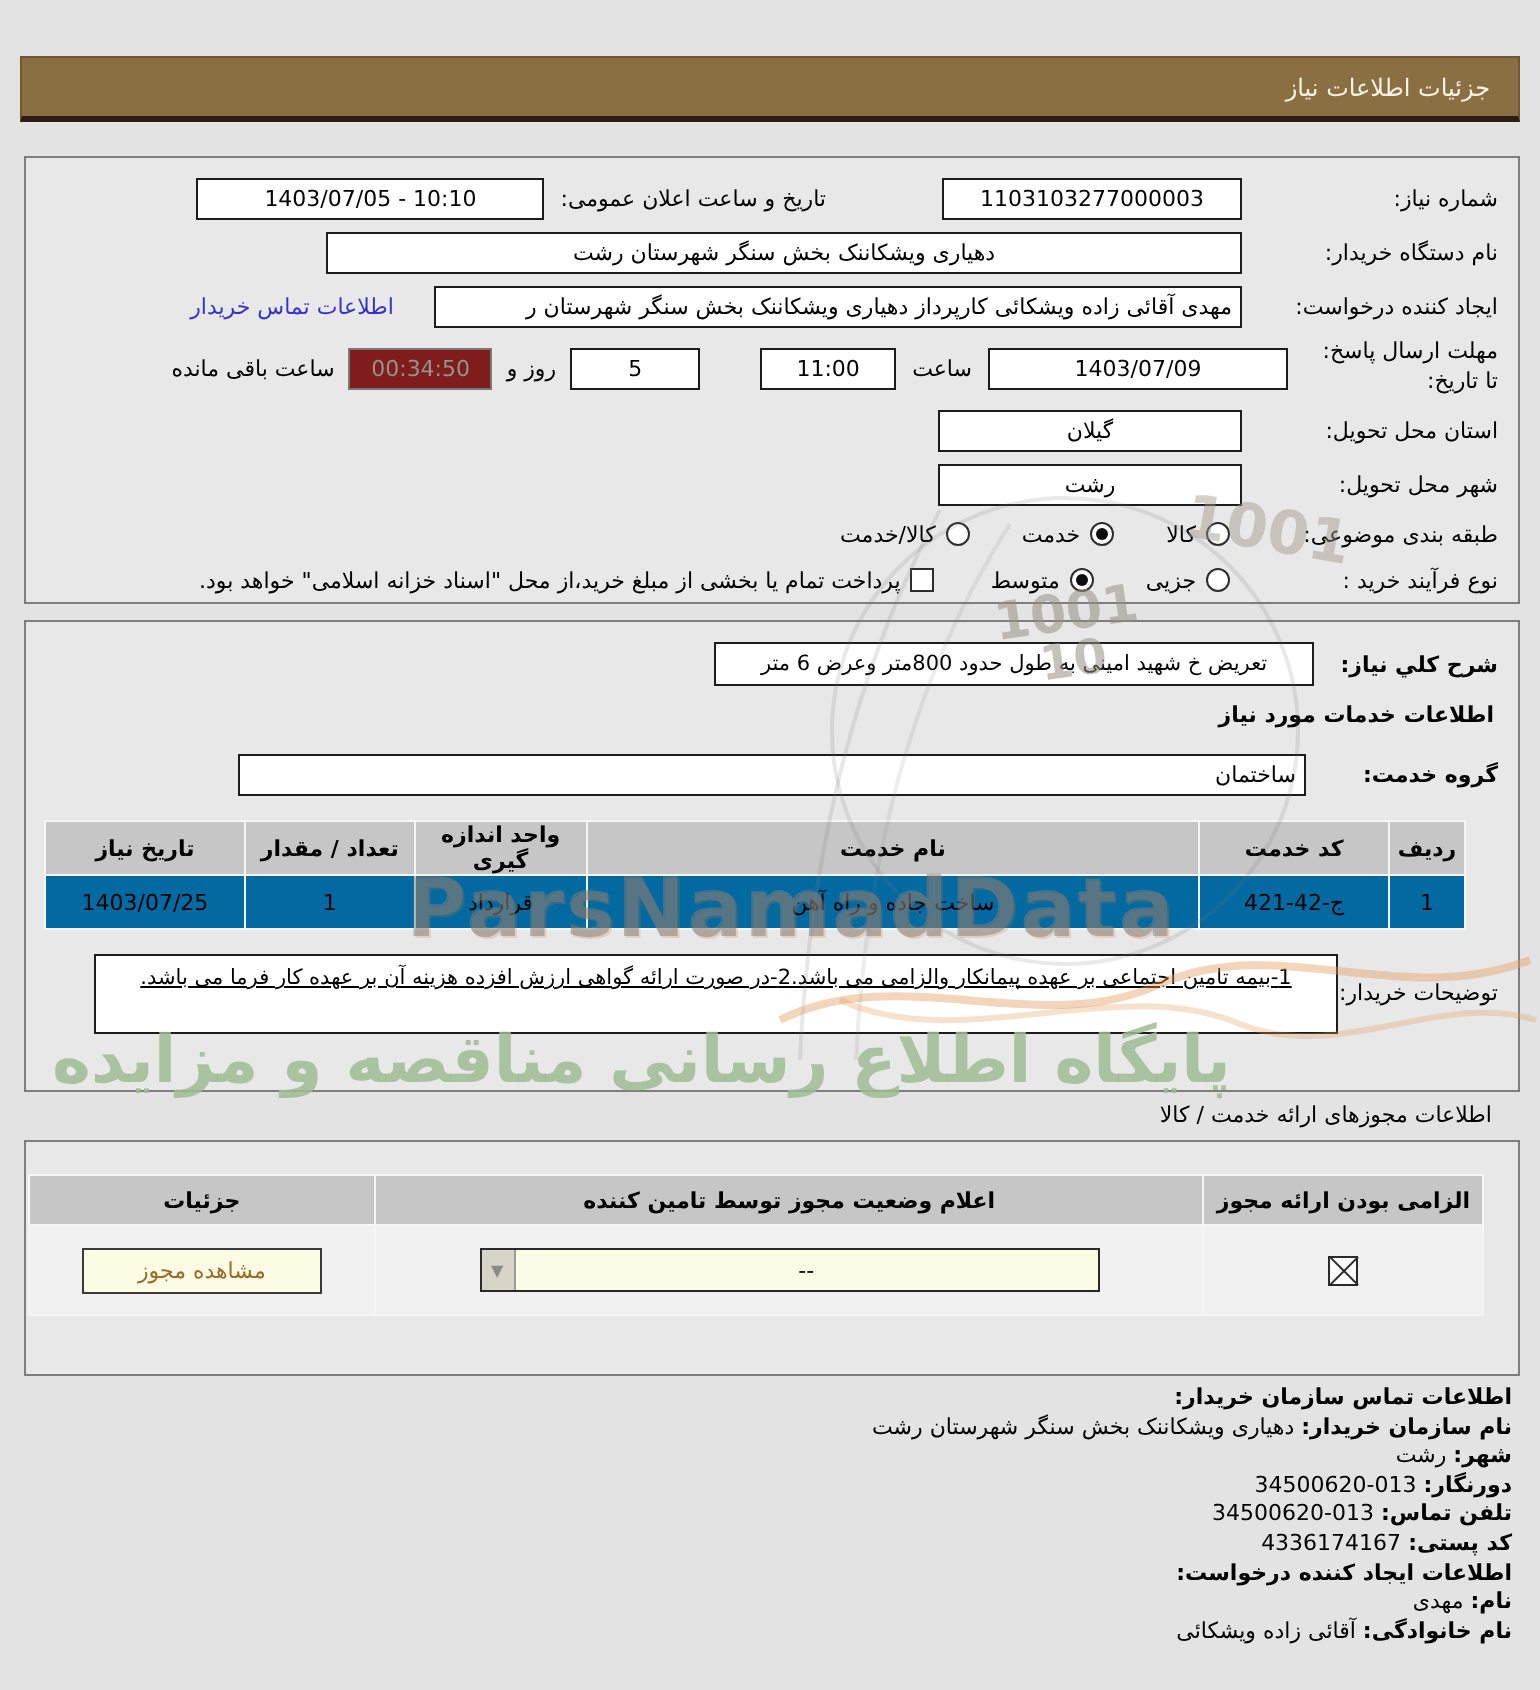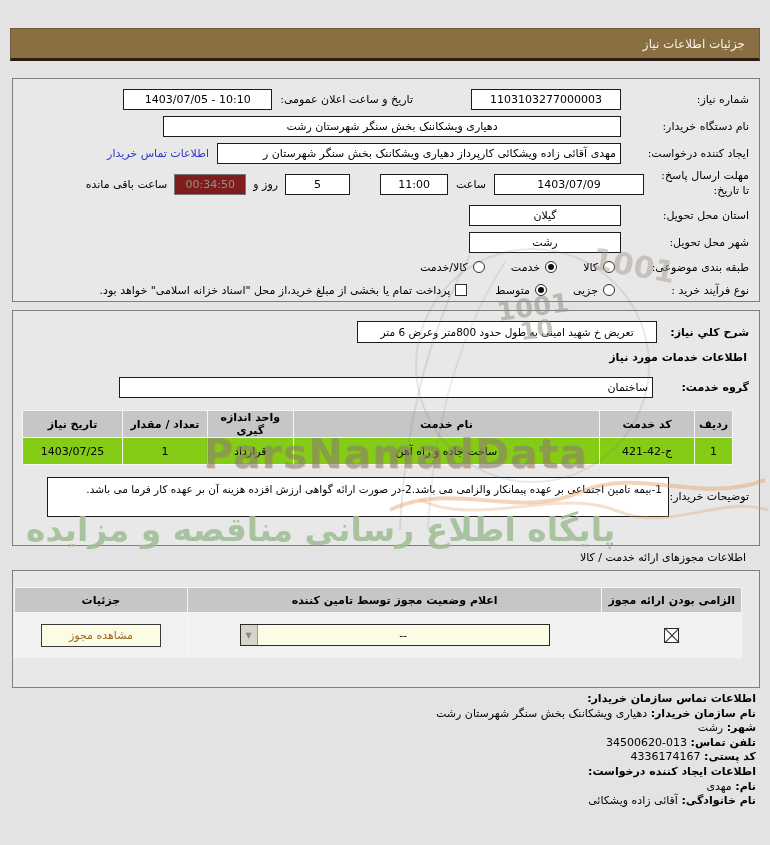--- a/index.html
+++ b/index.html
@@ -53,21 +53,21 @@
 
   .radio { width:12px; height:12px; border:1px solid #2d2d2d; border-radius:50%;
            background:#fff; position:relative; flex:none; }
   .radio.checked::after { content:""; position:absolute; inset:2px; background:#0d0d0d; border-radius:50%; }
   .cb { width:12px; height:12px; border:1px solid #2d2d2d; background:#fff; flex:none; }
   .opt-lbl { margin-right:5px; white-space:nowrap; }
 
   
   table { border-collapse:collapse; border:1px solid #8f8f8f; font-size:11px; }
   th { background:#c6c6c6; font-weight:bold; height:25px; border:1px solid #f5f5f5; text-align:center; }
-  td { background:#84cc16; border:1px solid #f5f5f5; text-align:center; }
+  td { background:#0369a1; border:1px solid #f5f5f5; text-align:center; }
   #services-table { width:711px; margin:12px 16px 0 0; }
   #services-table td { height:27px; }
   #permits-table { width:728px; margin:0 8px 0 auto; }
   #permits-table td { height:45px; background:#f1f1f1; }
 
   
   .xcheck { width:15px; height:15px; border:1px solid #2a2a2a; background:#fcfcfc;
             position:relative; display:inline-block; vertical-align:middle; }
   .xcheck.checked::before, .xcheck.checked::after {
     content:""; position:absolute; left:-3px; top:6px; width:20px; height:1px;
@@ -88,21 +88,21 @@
 
   #permits-caption { position:absolute; top:551px; right:24px; font-size:11px; }
 
   
   .dl-label { width:95px; flex:none; line-height:1.35; white-space:normal; }
 
   
   #desc-box  { width:300px; height:22px; font-size:10.5px; }
   #group-box { width:534px; }
   #notes-box { width:622px; height:40px; line-height:16px; white-space:normal;
-               padding:3px 6px; display:block; text-align:right; font-size:10.5px; }
+               padding:3px 6px; display:block; text-align:center; font-size:10.5px;text-decoration:underline; }
   .lbl-2l { width:80px; flex:none; line-height:1.35; white-space:normal; font-weight:normal; }
 
   
   #contact { position:absolute; top:692px; right:14px; left:14px; line-height:14.6px; }
   #contact .h { font-weight:bold; }
   #contact b { font-weight:bold; }
 
   
   .wm { position:absolute; inset:0; pointer-events:none; z-index:30; }
   .wm-circle { position:absolute; left:415px; top:248px; width:235px; height:235px;
@@ -125,32 +125,32 @@
   <div class="titlebar">
     <span>جزئیات اطلاعات نیاز</span>
   </div>
 
   <div class="panel" id="panel-main">
 
     <div class="f-row">
       <span class="lbl col">شماره نیاز:</span>
       <span class="box ltr" style="width:150px">1103103277000003</span>
       <span class="lbl" style="margin-right:58px">تاریخ و ساعت اعلان عمومی:</span>
-      <span class="box ltr" style="width:149px;margin-right:8px">1403/07/05 - 10:10</span>
+      <span class="box ltr" style="width:174px;margin-right:8px">1403/07/05 - 10:10</span>
     </div>
 
     <div class="f-row">
       <span class="lbl col">نام دستگاه خریدار:</span>
       <span class="box" style="width:458px">دهیاری ویشکاننک بخش سنگر شهرستان رشت</span>
     </div>
 
     <div class="f-row">
       <span class="lbl col">ایجاد کننده درخواست:</span>
       <span class="box rt" style="width:404px">مهدی آقائی زاده ویشکائی کارپرداز دهیاری ویشکاننک بخش سنگر شهرستان ر</span>
-      <a class="link" href="#" style="margin-right:8px">اطلاعات تماس خریدار</a>
+      <a class="link" href="#" style="margin-right:20px">اطلاعات تماس خریدار</a>
     </div>
 
     <div class="f-row" style="min-height:30px">
       <span class="lbl dl-label">مهلت ارسال پاسخ: تا تاریخ:</span>
       <span class="box ltr" style="width:150px;margin-right:10px">1403/07/09</span>
       <span class="lbl" style="margin:0 8px">ساعت</span>
       <span class="box ltr" style="width:68px">11:00</span>
       <span class="box ltr" style="width:65px;margin-right:30px">5</span>
       <span class="lbl" style="margin:0 7px">روز و</span>
       <span class="box ltr cream" style="width:72px">00:34:50</span>
@@ -267,20 +267,21 @@
         </td>
       </tr>
     </tbody>
       </table>
   </div>
 
   <div id="contact">
     <div class="h">اطلاعات تماس سازمان خریدار:</div>
     <div><b>نام سازمان خریدار:</b> <span>دهیاری ویشکاننک بخش سنگر شهرستان رشت</span></div>
     <div><b>شهر:</b> <span>رشت</span></div>
+    <div><b>دورنگار:</b> <span>013-34500620</span></div>
     <div><b>تلفن تماس:</b> <span>013-34500620</span></div>
     <div><b>کد پستی:</b> <span>4336174167</span></div>
     <div class="h">اطلاعات ایجاد کننده درخواست:</div>
     <div><b>نام:</b> <span>مهدی</span></div>
     <div><b>نام خانوادگی:</b> <span>آقائی زاده ویشکائی</span></div>
   </div>
 
   <div class="wm">
     <div class="wm-circle"></div>
     <svg width="770" height="845" style="position:absolute;inset:0">

